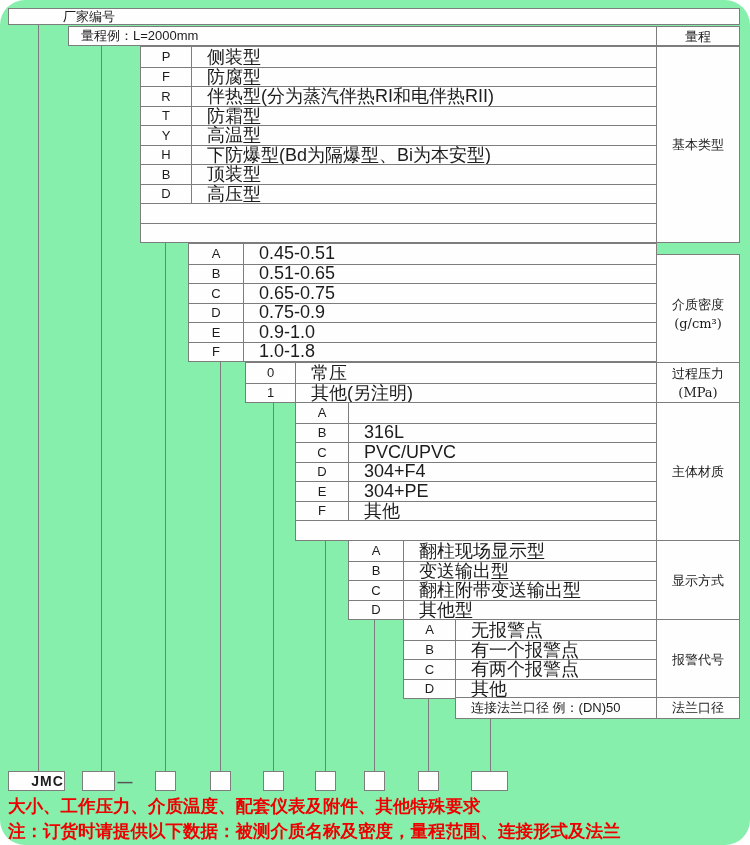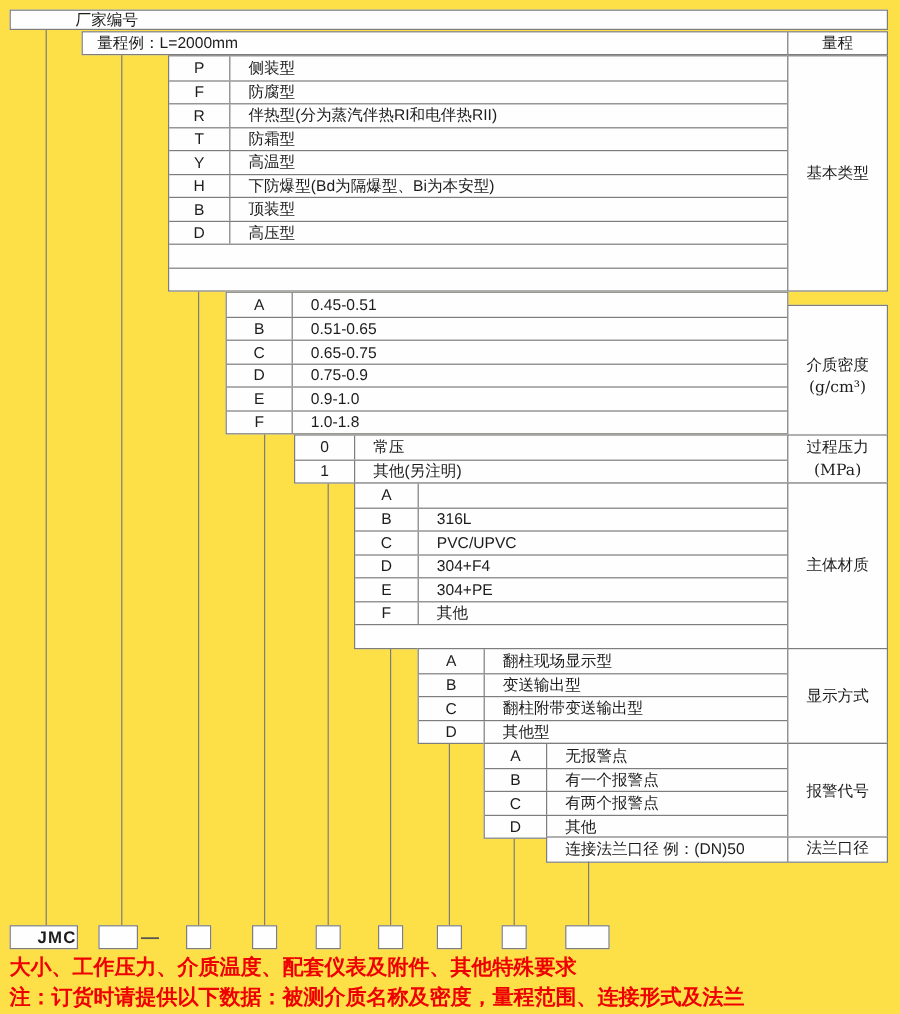--- a/index.html
+++ b/index.html
@@ -1,27 +1,27 @@
 <!DOCTYPE html>
 <html><head>
 <meta charset="utf-8">
 <style>
   html,body{margin:0;padding:0;background:#ffffff;}
   #canvas{
-    position:relative;width:750px;height:845px;background:#fde047;overflow:hidden;
-    font-family:"Liberation Sans",sans-serif;color:#1c1c1c;
+    position:relative;width:750px;height:845px;background:#86efac;overflow:hidden;
+    font-family:"Liberation Sans",sans-serif;color:#1c1c1c;border-radius:25px;
   }
   .box{position:absolute;box-sizing:border-box;border:1px solid #7d7d7d;background:#fefefe;}
   .vline{position:absolute;width:1px;background:#7d7d7d;}
   
   .tbl{position:absolute;box-sizing:border-box;border:1px solid #7d7d7d;background:#fefefe;}
   .trow{display:flex;height:19.5px;box-sizing:border-box;}
   .trow + .trow{border-top:1px solid #7d7d7d;}
   .trow .c{box-sizing:border-box;border-right:1px solid #7d7d7d;display:flex;align-items:center;justify-content:center;font-size:13px;}
-  .trow .d{flex:1;display:flex;align-items:center;padding-left:15px;font-size:13px;white-space:nowrap;overflow:hidden;text-align:center;}
+  .trow .d{flex:1;display:flex;align-items:center;padding-left:15px;font-size:18px;white-space:nowrap;overflow:hidden;text-align:center;}
   .trow .full{flex:1;}
   .tbl-basic .c{width:51px;}
   .tbl-density .c{width:55px;}
   .tbl-pressure .c{width:50px;}
   .tbl-material .c{width:53px;}
   .tbl-display .c{width:55px;}
   .tbl-alarm .c{width:52px;}
   
   .cat{position:absolute;left:656px;width:84px;box-sizing:border-box;border:1px solid #7d7d7d;
        display:flex;flex-direction:column;align-items:center;justify-content:center;

